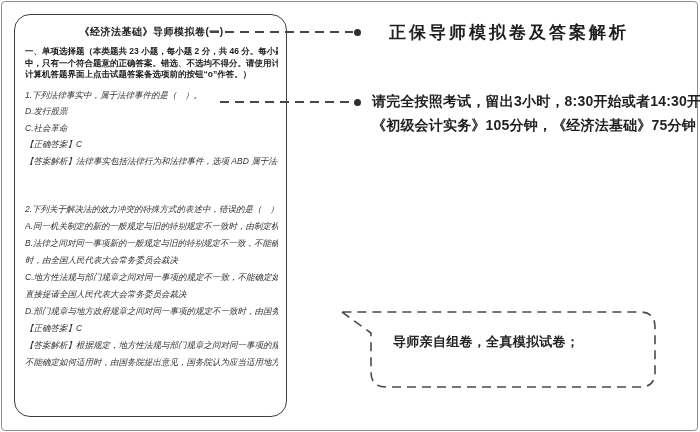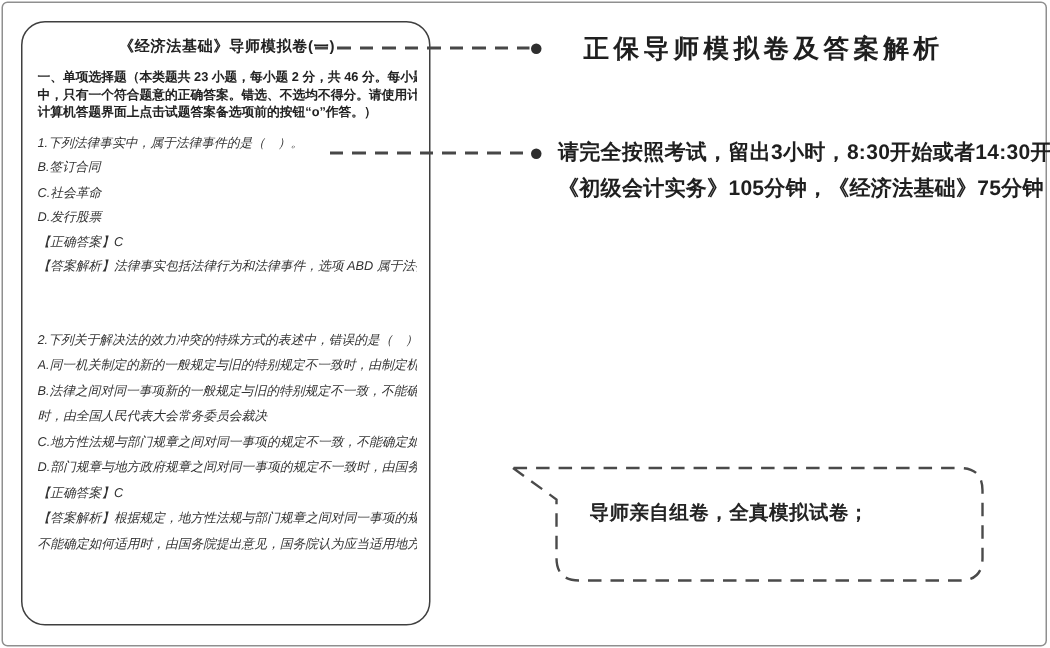--- a/index.html
+++ b/index.html
@@ -60,33 +60,33 @@
     <div class="doc-title">《经济法基础》导师模拟卷(一)</div>
 
     <div class="doc-intro">
       <div>一、单项选择题（本类题共 23 小题，每小题 2 分，共 46 分。每小题备选答案</div>
       <div>中，只有一个符合题意的正确答案。错选、不选均不得分。请使用计算机鼠标在</div>
       <div>计算机答题界面上点击试题答案备选项前的按钮“o”作答。）</div>
     </div>
 
     <div class="qblock q1">
       <div>1.下列法律事实中，属于法律事件的是（　）。</div>
-      <div>B.签订合同</div>
+      <div>D.发行股票</div>
       <div>C.社会革命</div>
-      <div>D.发行股票</div>
       <div>【正确答案】C</div>
       <div>【答案解析】法律事实包括法律行为和法律事件，选项 ABD 属于法律行为。</div>
     </div>
 
     <div class="qblock q2">
       <div>2.下列关于解决法的效力冲突的特殊方式的表述中，错误的是（　）。</div>
       <div>A.同一机关制定的新的一般规定与旧的特别规定不一致时，由制定机关裁决</div>
       <div>B.法律之间对同一事项新的一般规定与旧的特别规定不一致，不能确定如何适用</div>
       <div>时，由全国人民代表大会常务委员会裁决</div>
       <div>C.地方性法规与部门规章之间对同一事项的规定不一致，不能确定如何适用时，</div>
+      <div>直接提请全国人民代表大会常务委员会裁决</div>
       <div>D.部门规章与地方政府规章之间对同一事项的规定不一致时，由国务院裁决</div>
       <div>【正确答案】C</div>
       <div>【答案解析】根据规定，地方性法规与部门规章之间对同一事项的规定不一致，</div>
       <div>不能确定如何适用时，由国务院提出意见，国务院认为应当适用地方性法规的，</div>
     </div>
   </div>
 
   <div class="dash" style="left:210px;top:31px;width:143px"></div>
   <div class="bullet" style="left:354px;top:29px"></div>
   <div class="note-heading">正保导师模拟卷及答案解析</div>

